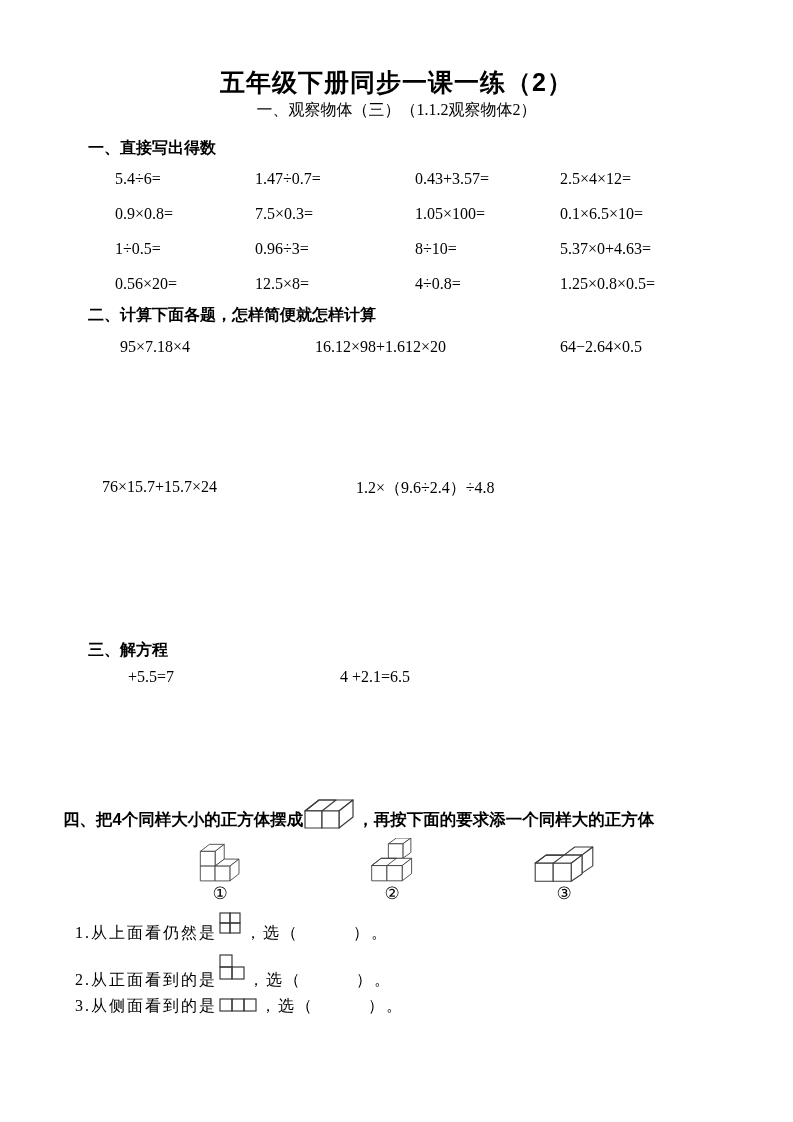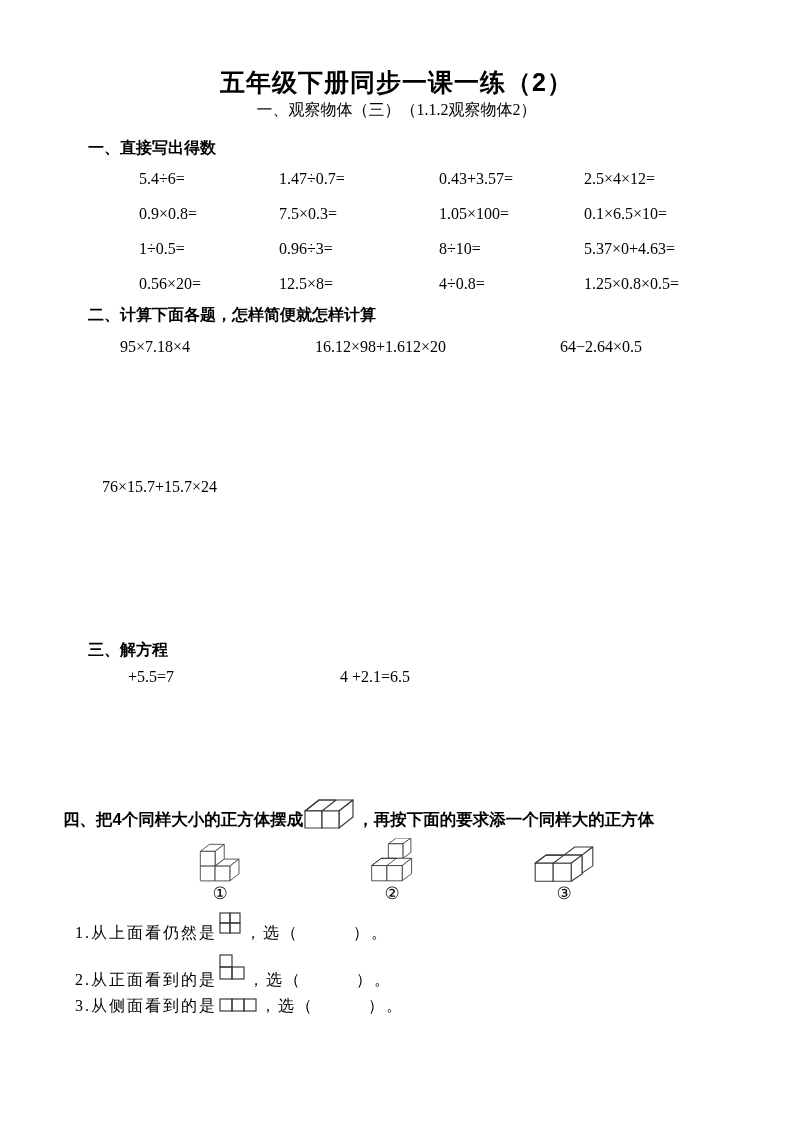--- a/index.html
+++ b/index.html
@@ -42,21 +42,21 @@
 </style>
 </head>
 <body>
 
 <div class="page">
 
   <div class="abs center title" style="top:66px;">五年级下册同步一课一练（2）</div>
   <div class="abs center subtitle" style="top:100px;">一、观察物体（三）（1.1.2观察物体2）</div>
 
   <div class="abs heading" style="top:138px; left:88px;">一、直接写出得数</div>
-  <div class="abs grid1" style="top:168px; left:115px; right:40px;margin-left:24px;">
+  <div class="abs grid1" style="top:168px; left:115px; right:40px;">
     <span class="expr">5.4÷6=</span>
     <span class="expr">1.47÷0.7=</span>
     <span class="expr">0.43+3.57=</span>
     <span class="expr">2.5×4×12=</span>
     <span class="expr">0.9×0.8=</span>
     <span class="expr">7.5×0.3=</span>
     <span class="expr">1.05×100=</span>
     <span class="expr">0.1×6.5×10=</span>
     <span class="expr">1÷0.5=</span>
     <span class="expr">0.96÷3=</span>
@@ -69,20 +69,21 @@
   </div>
 
   <div class="abs heading" style="top:305px; left:88px;">二、计算下面各题，怎样简便就怎样计算</div>
   <div class="abs grid2a" style="top:338px; left:120px; right:30px;">
     <span class="expr">95×7.18×4</span>
     <span class="expr">16.12×98+1.612×20</span>
     <span class="expr">64−2.64×0.5</span>
   </div>
   <div class="abs grid2b" style="top:478px; left:102px; right:30px;gap:38px;">
     <span class="expr">76×15.7+15.7×24</span>
+    <span class="expr">1.2×（9.6÷2.4）÷4.8</span>
   </div>
 
   <div class="abs heading" style="top:640px; left:88px;">三、解方程</div>
   <div class="abs grid3" style="top:668px; left:128px; right:30px;">
     <span class="expr">+5.5=7</span>
     <span class="expr">4 +2.1=6.5</span>
   </div>
 
   <div class="abs s4line" style="top:785px; left:63px;">
     <span>四、把4个同样大小的正方体摆成</span>

